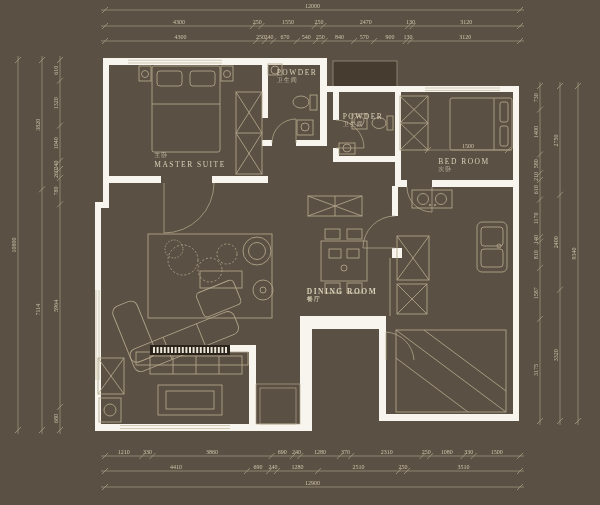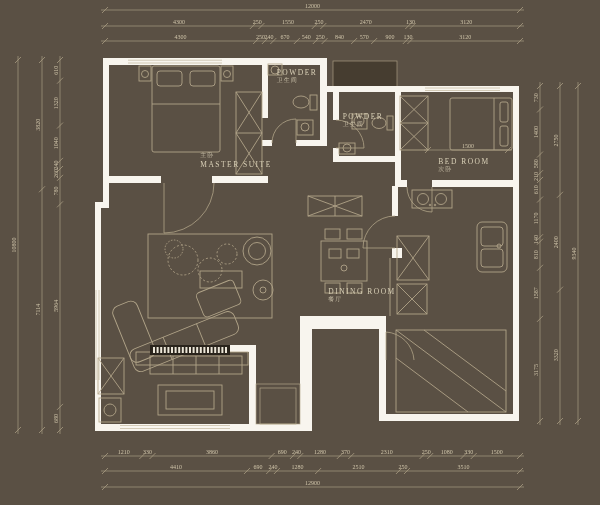--- a/index.html
+++ b/index.html
@@ -387,19 +387,19 @@
         <line x1="575" y1="424" x2="581" y2="418" stroke="#a89c81" stroke-width="0.8"></line>
         <text x="576" y="253.5" font-size="6" fill="#cfc4a9" text-anchor="middle" transform="rotate(-90 576 253.5)">9340</text>
         <line x1="424" y1="150" x2="512" y2="150" stroke="#a89c81" stroke-width="0.7"></line>
         <line x1="425" y1="153" x2="431" y2="147" stroke="#a89c81" stroke-width="0.8"></line>
         <line x1="505" y1="153" x2="511" y2="147" stroke="#a89c81" stroke-width="0.8"></line>
         <text x="468" y="148" font-size="6" fill="#cfc4a9" text-anchor="middle">1500</text>
       </g>
   </svg>
 
   <div id="labels">
-      <div class="room-label" style="left: 190px; top: 160px; margin-left: 46px;"><span class="sub">主卧</span><span>MASTER SUITE</span></div>
+      <div class="room-label" style="left: 190px; top: 160px;"><span class="sub">主卧</span><span>MASTER SUITE</span></div>
       <div class="room-label" style="left: 297px; top: 76px;"><span>POWDER</span><span class="sub">卫生间</span></div>
       <div class="room-label" style="left: 363px; top: 120px;"><span>POWDER</span><span class="sub">卫生间</span></div>
       <div class="room-label" style="left: 464px; top: 165px;"><span>BED ROOM</span><span class="sub">次卧</span></div>
-      <div class="room-label" style="left: 362px; top: 295px;"><span>DINING ROOM</span><span class="sub">餐厅</span></div>
+      <div class="room-label" style="left: 342px; top: 295px; font-weight: bold;"><span>DINING ROOM</span><span class="sub">餐厅</span></div>
     </div>
 </div>
 
 </body></html>

